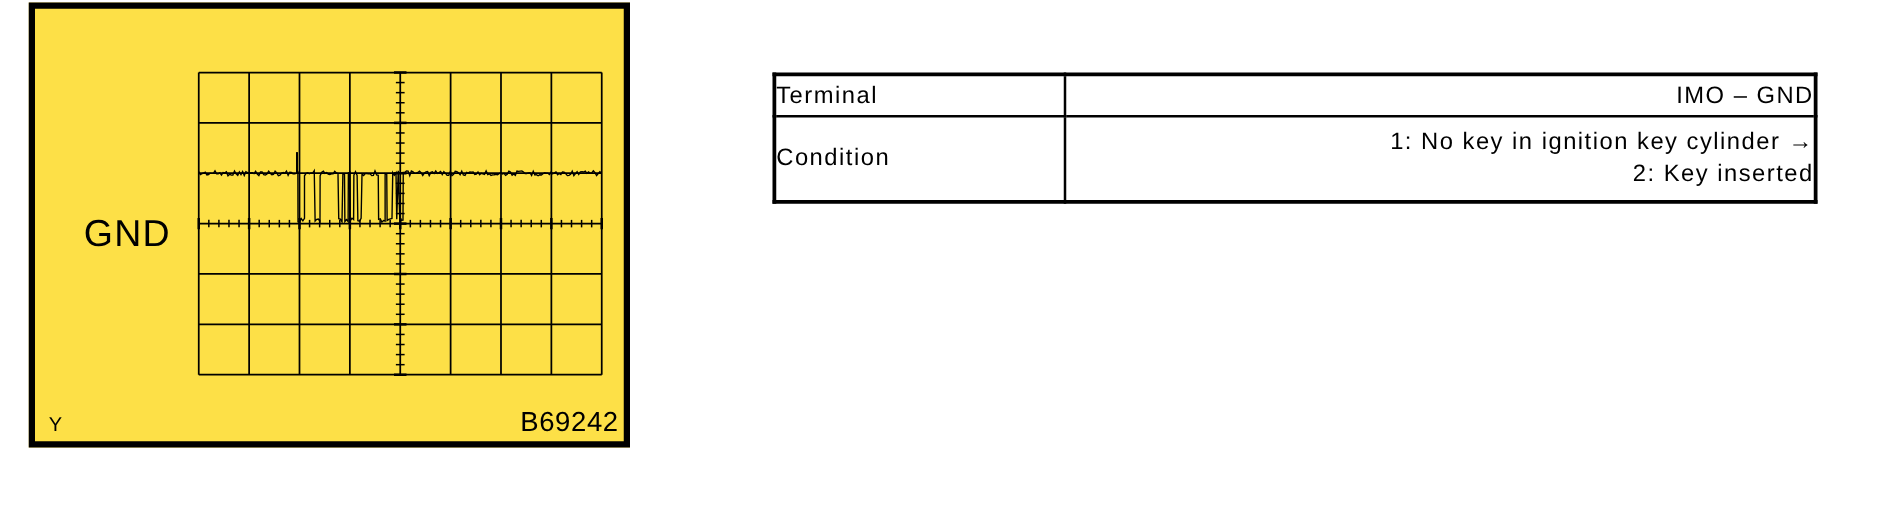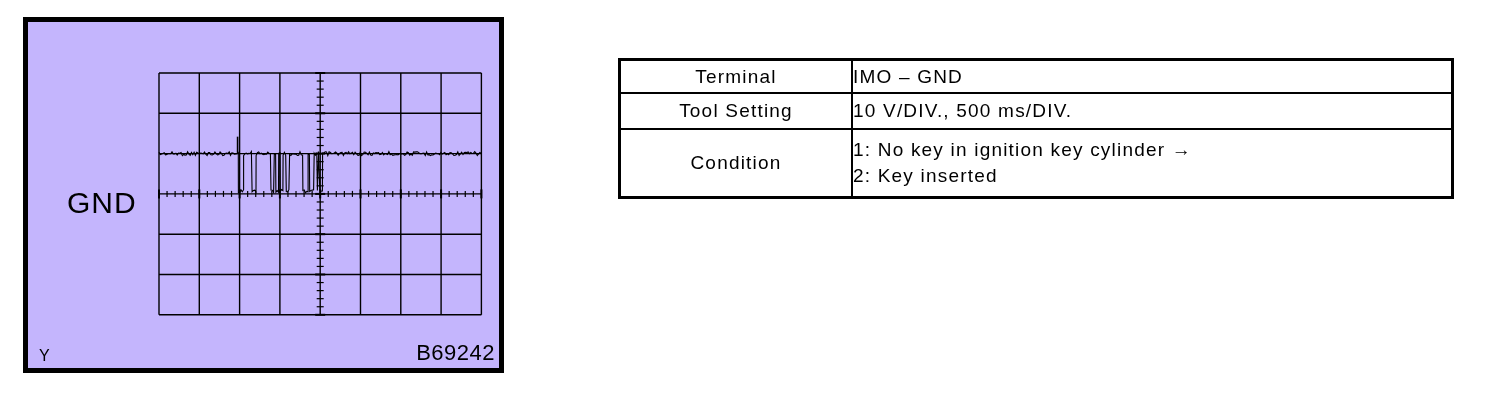--- a/index.html
+++ b/index.html
@@ -2,44 +2,44 @@
 <html><head>
 <meta charset="utf-8">
 <style>
   html,body{margin:0;padding:0;background:#ffffff;}
   .page{
     position:relative;width:1504px;height:410px;background:#ffffff;
     font-family:"Liberation Sans","DejaVu Sans",sans-serif;color:#000;overflow:hidden;
   }
   
   .fig-box{
-    position:absolute;left:23px;top:17px;width:481px;height:356px;
-    border:5px solid #000;box-sizing:border-box;background:#c4b5fd;
+    position:absolute;left:23px;top:2px;width:481px;height:356px;
+    border:5px solid #000;box-sizing:border-box;background:#fde047;
   }
   .scope-svg{position:absolute;left:131px;top:51px;overflow:visible;display:block;}
   .gnd-label{position:absolute;left:39px;top:166px;font-size:30px;line-height:1;letter-spacing:1px;}
   .y-label{position:absolute;left:11px;bottom:4px;font-size:16px;line-height:1;}
   .fig-id{position:absolute;right:4px;bottom:4px;font-size:22px;line-height:1;letter-spacing:0.5px;}
   
   .wave-title{
     position:absolute;left:697px;top:13px;font-size:22px;font-weight:bold;
     line-height:1;letter-spacing:3px;white-space:nowrap;
   }
   table.ref{
     position:absolute;left:618px;top:58px;width:836px;
     border-collapse:collapse;background:#fff;table-layout:fixed;
   }
   table.ref,table.ref td{border:2px solid #000;}
   table.ref{border:3px solid #000;}
   table.ref td{
     font-size:19px;letter-spacing:1.2px;vertical-align:middle;
     padding:0;color:#000;
   }
-  td.lab{width:230px;text-align:center;}
-  td.val{padding-left:9px;}
+  td.lab{width:230px;text-align:left;}
+  td.val{padding-left:9px;text-align:right;}
   tr.r1 td{height:31px;}
   tr.r2 td{height:34px;}
   tr.r3 td{height:66px;}
   td.val .cond-line{line-height:26px;}
 </style>
 </head>
 <body>
 
 <div class="page">
 
@@ -141,24 +141,20 @@
     <div class="fig-id">B69242</div>
   </div>
 
 
   <table class="ref">
     <tbody>
       <tr class="r1">
         <td class="lab">Terminal</td>
         <td class="val">IMO – GND</td>
       </tr>
-      <tr class="r2">
-        <td class="lab">Tool Setting</td>
-        <td class="val">10 V/DIV., 500 ms/DIV.</td>
-      </tr>
       <tr class="r3">
         <td class="lab">Condition</td>
         <td class="val">
           <div class="cond-line">1: No key in ignition key cylinder →</div>
           <div class="cond-line">2: Key inserted</div>
         </td>
       </tr>
     </tbody>
   </table>
 

